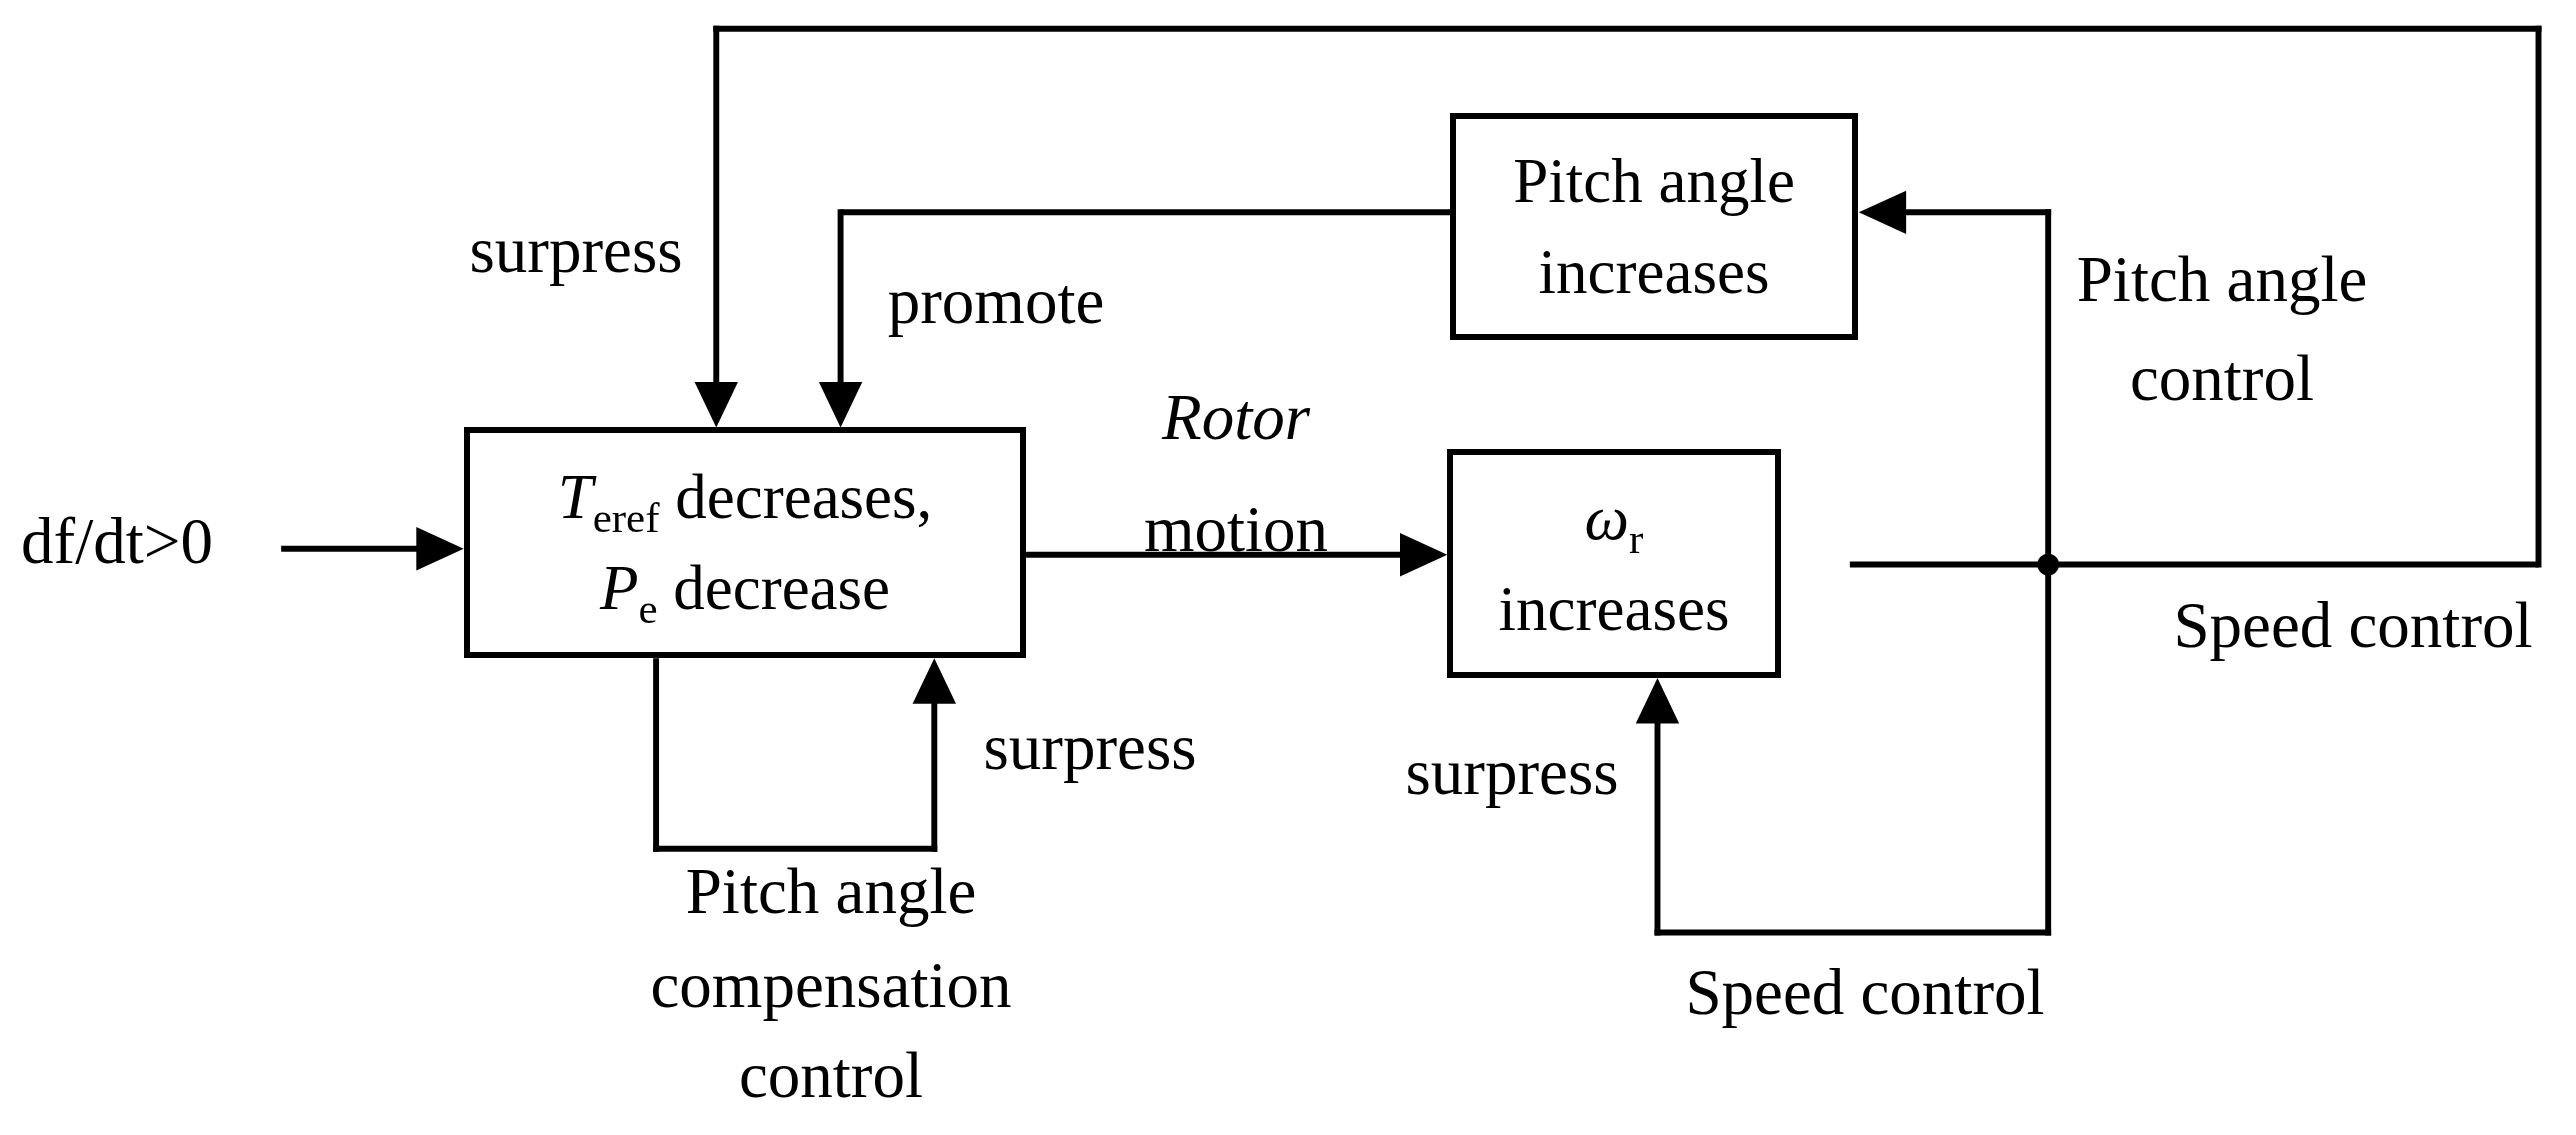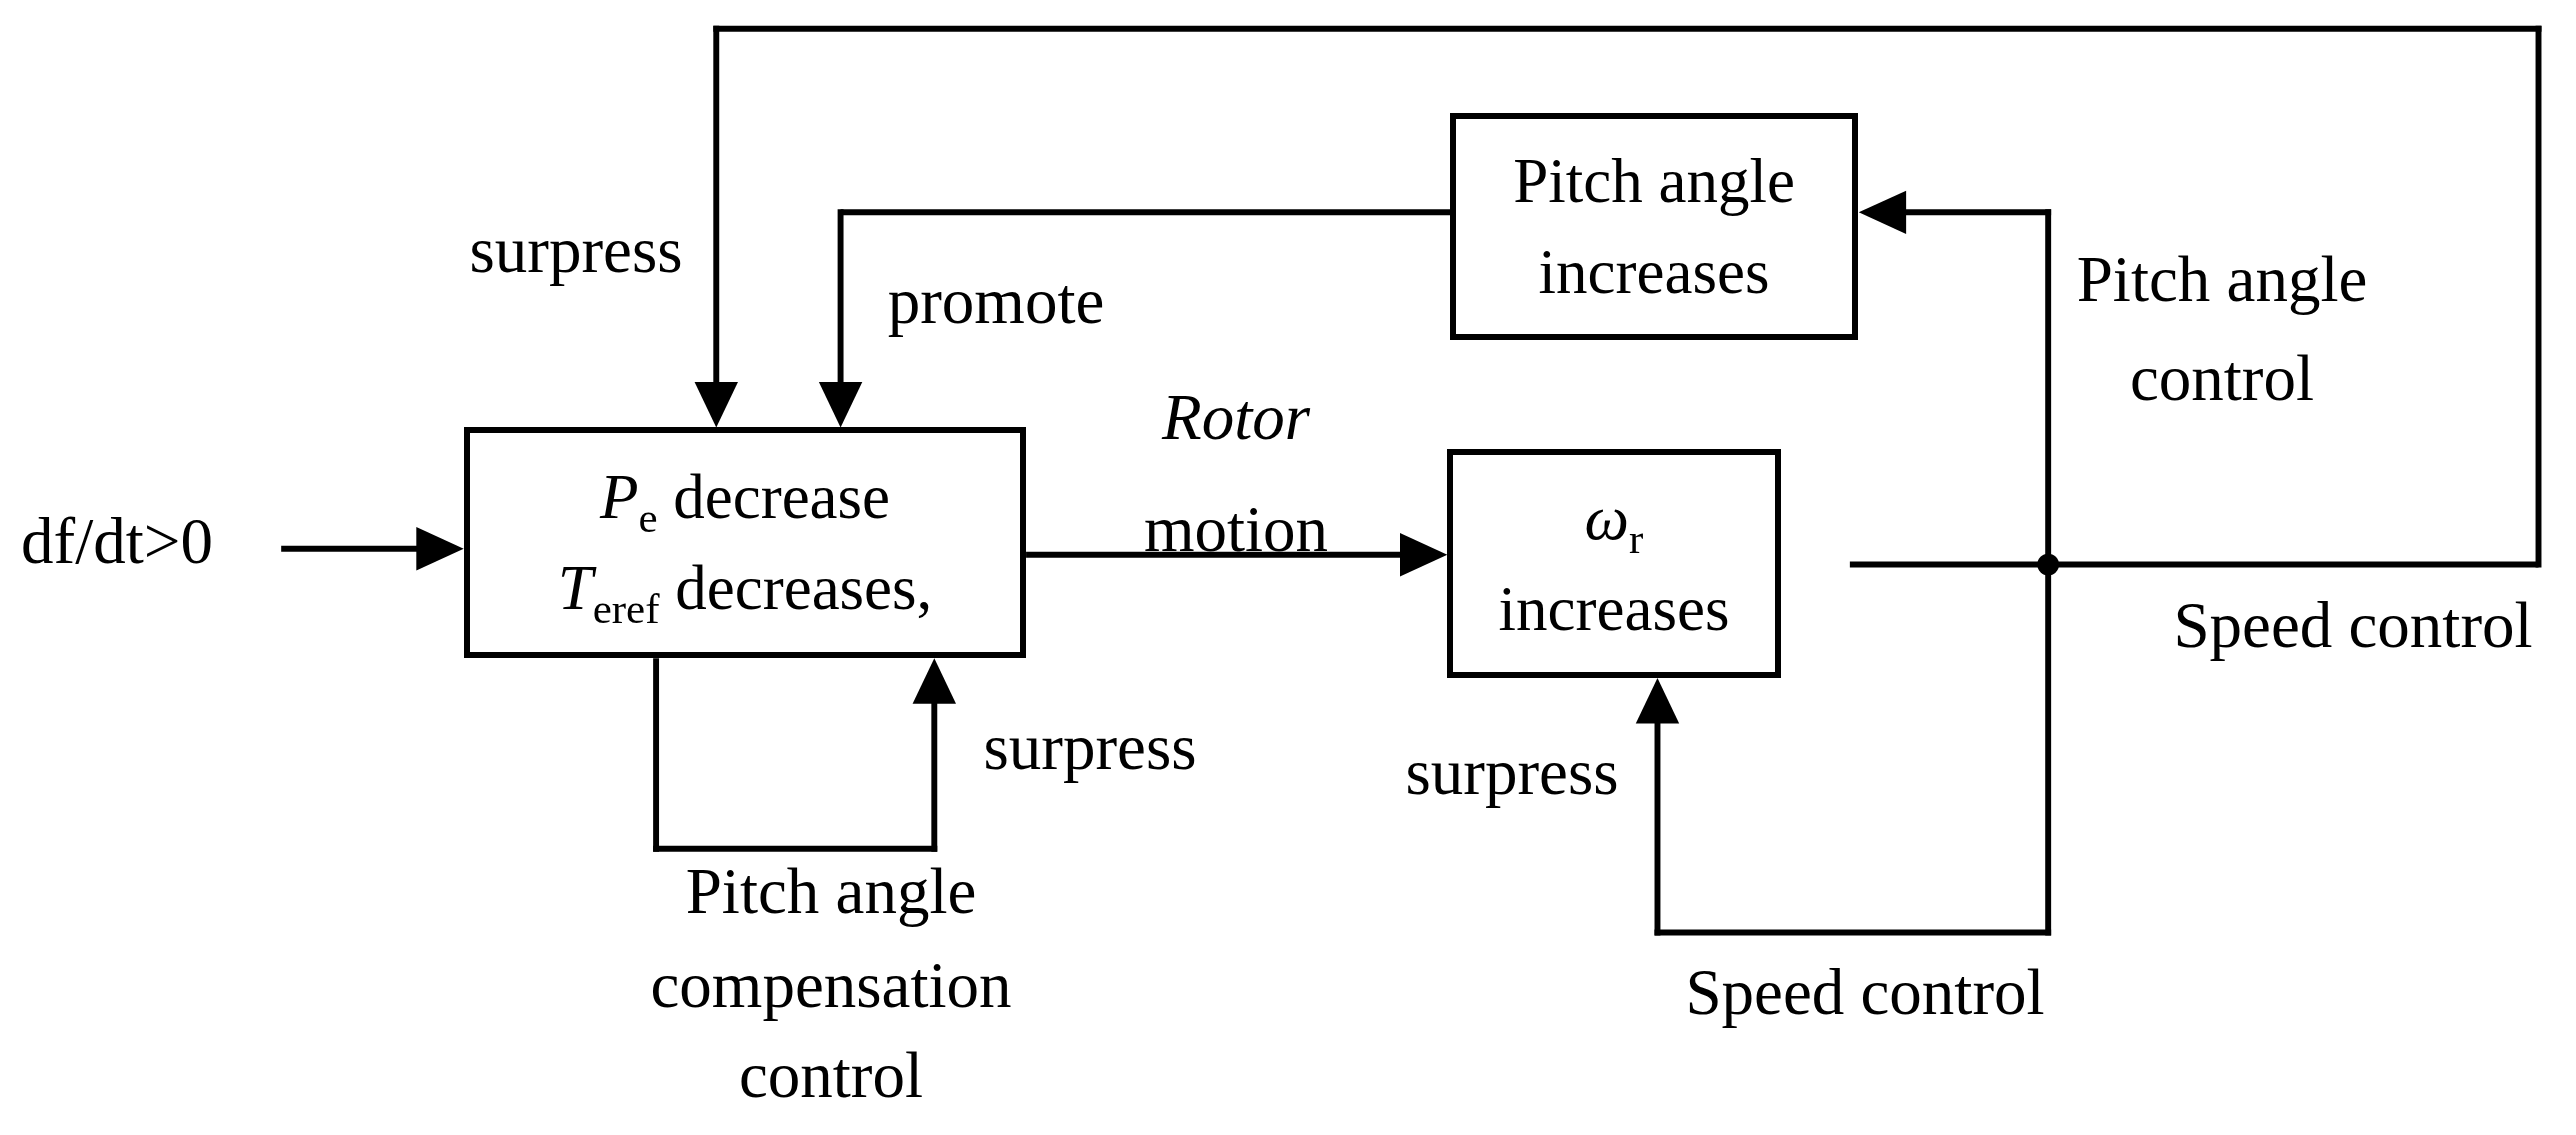--- a/index.html
+++ b/index.html
@@ -97,22 +97,22 @@
       <polygon points="726,433 704,387 748,387"></polygon>
       <polygon points="852,433 830,387 874,387"></polygon>
       <polygon points="1884,215 1932,193 1932,237"></polygon>
       <polygon points="947,667 925,713 969,713"></polygon>
       <polygon points="1680,687 1658,733 1702,733"></polygon>
       <circle cx="2076" cy="572" r="11"></circle>
     </g>
   </svg>
 
   <div class="box" style="left:464px; top:427px; width:562px; height:231px;">
+    <div><span class="ital">T</span><span class="sub">eref</span><span> decreases,</span></div>
     <div><span class="ital">P</span><span class="sub">e</span><span> decrease</span></div>
-    <div><span class="ital">T</span><span class="sub">eref</span><span> decreases,</span></div>
   </div>
 
   <div class="box" style="left:1447px; top:449px; width:334px; height:229px;">
     <div><span class="ital">ω</span><span class="sub">r</span></div>
     <div>increases</div>
   </div>
 
   <div class="box" style="left:1450px; top:113px; width:408px; height:227px;">
     <div>Pitch angle</div>
     <div>increases</div>

